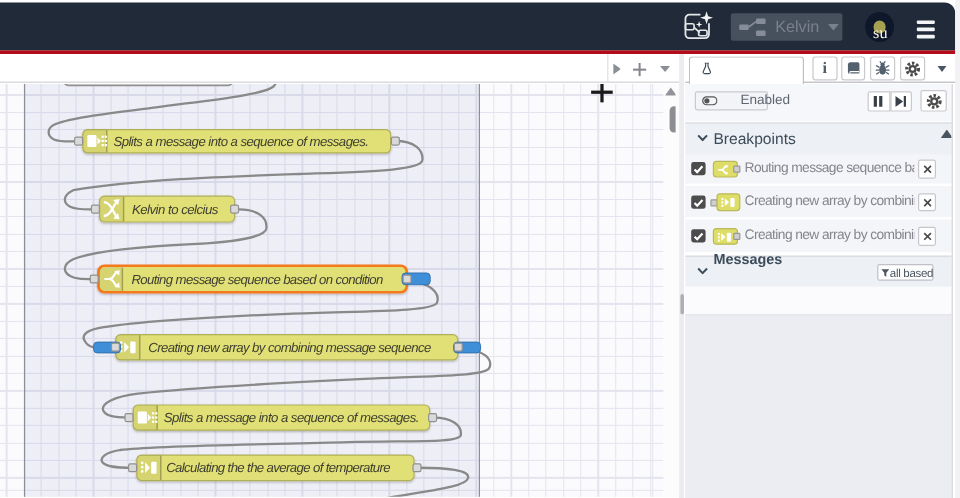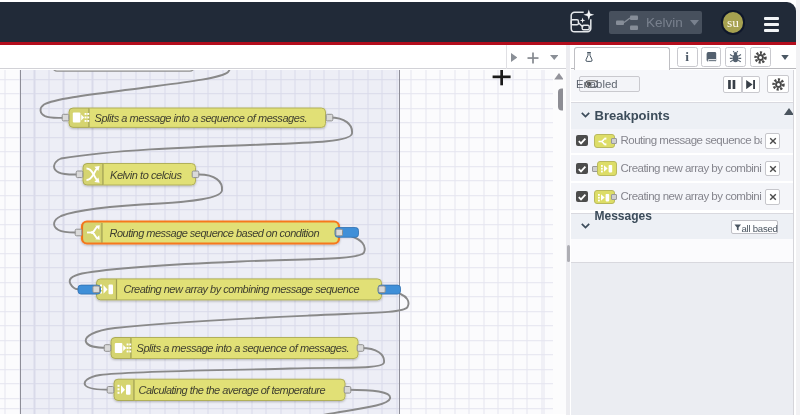--- a/index.html
+++ b/index.html
@@ -25,21 +25,21 @@
   <rect x="1" y="6.5" width="8" height="4.5" rx="1" fill="#868d98"></rect>
   <rect x="15" y="1.5" width="8" height="4.5" rx="1" fill="#868d98"></rect>
   <rect x="15" y="11.5" width="8" height="4.5" rx="1" fill="#868d98"></rect>
   <path d="M9 8.5 L15 4" stroke="#868d98" stroke-width="1.4"></path>
 </svg>
 <div class="abs" style="left:646px;top:15px;color:#79818e;font-size:13.5px;">Kelvin</div>
 <svg class="abs" style="left:690px;top:20px;" width="9" height="5.5" viewBox="0 0 9 5.5">
     <polygon points="0,0 9,0 4.5,5.5" fill="#79818e"></polygon>
   </svg>
 
-<div class="abs" style="left:720.6px;top:10.4px;width:24.8px;height:24.8px;box-sizing:border-box;border-radius:50%;background:#a6a150;border:2px solid #0f172a;color:#fdf8ee;font-family:'Liberation Serif',serif;font-size:13.5px;text-align:center;line-height:21px;">su</div>
+<div class="abs" style="left:720.6px;top:10.4px;width:24.8px;height:24.8px;box-sizing:border-box;border-radius:50%;background:#a6a150;border:7px solid #0f172a;color:#fdf8ee;font-family:'Liberation Serif',serif;font-size:13.5px;text-align:center;line-height:21px;">su</div>
 
 <div class="abs" style="left:763.5px;top:17px;width:15.6px;height:3.3px;background:#f2f4f6;border-radius:1px;"></div>
 <div class="abs" style="left:763.5px;top:23px;width:15.6px;height:3.3px;background:#f2f4f6;border-radius:1px;"></div>
 <div class="abs" style="left:763.5px;top:29px;width:15.6px;height:3.3px;background:#f2f4f6;border-radius:1px;"></div>
 
 <div class="abs" style="left:0;top:42.4px;width:796px;height:2.2px;background:#b30d1c;"></div>
 
 <div class="abs" style="left:0;top:44.6px;width:566px;height:24.9px;background:#fff;border-bottom:1px solid #d2d2d7;box-sizing:border-box;"></div>
 <div class="abs" style="left:506px;top:44.6px;width:1px;height:24.9px;background:#e0e0e4;"></div>
 <svg class="abs" style="left:510.5px;top:52.5px;" width="6.5" height="9" viewBox="0 0 6.5 9">
@@ -232,21 +232,21 @@
 <svg class="abs" style="left:780.8px;top:55.3px;" width="8" height="5" viewBox="0 0 9 6">
     <polygon points="0,0 9,0 4.5,6" fill="#4a5763"></polygon>
   </svg>
 
 <div class="abs" style="left:570.5px;top:69.6px;width:229.5px;height:31.9px;background:#f6f7fa;"></div>
 <div class="abs" style="left:579px;top:76.2px;width:61px;height:16px;background:#f3f4f8;border:1px solid #c9c9ce;border-radius:2px;box-sizing:border-box;"></div>
 <svg class="abs" style="left:584.5px;top:80px;" width="13" height="8" viewBox="0 0 15 9">
   <rect x="0.7" y="0.7" width="13.6" height="7.6" rx="3.8" fill="none" stroke="#555" stroke-width="1.2"></rect>
   <circle cx="4.7" cy="4.5" r="2.5" fill="#555"></circle>
 </svg>
-<div class="abs" style="left:576px;top:78px;font-size:11.3px;color:#5f6670;">Enabled</div>
+<div class="abs" style="left:617px;top:78px;font-size:11.3px;color:#5f6670;">Enabled</div>
 <div class="abs" style="left:723px;top:76.1px;width:18.6px;height:16.5px;background:#fff;border:1px solid #c9c9ce;border-radius:2px 0 0 2px;box-sizing:border-box;"></div>
 <svg class="abs" style="left:727.2px;top:79.6px;" width="9.6" height="9.2" viewBox="0 0 9 10">
     <rect x="0.5" y="0" width="2.9" height="10" fill="#383f47"></rect>
     <rect x="5.4" y="0" width="2.9" height="10" fill="#383f47"></rect>
   </svg>
 <div class="abs" style="left:741.6px;top:76.1px;width:18.6px;height:16.5px;background:#fff;border:1px solid #c9c9ce;border-radius:0 2px 2px 0;box-sizing:border-box;"></div>
 <svg class="abs" style="left:746px;top:79.6px;" width="9.5" height="9.2" viewBox="0 0 10 10">
     <polygon points="0,0 7,5 0,10" fill="#383f47"></polygon>
     <rect x="7.6" y="0" width="2" height="10" fill="#383f47"></rect>
   </svg>
@@ -254,21 +254,21 @@
 <svg class="abs" style="left:771.7px;top:77.5px;" width="13" height="13" viewBox="0 0 13 13">
   <circle cx="6.5" cy="6.5" r="4.9" fill="none" stroke="#4a4a4a" stroke-width="2.6" stroke-dasharray="2.1 1.55"></circle>
   <circle cx="6.5" cy="6.5" r="3.4" fill="#4a4a4a"></circle>
   <circle cx="6.5" cy="6.5" r="1.5" fill="#fff"></circle>
 </svg>
 
 <div class="abs" style="left:570.5px;top:101.5px;width:229.5px;height:27px;background:#edf0f5;border-top:1px solid #d9d9df;box-sizing:border-box;"></div>
 <svg class="abs" style="left:580.5px;top:112px;" width="9" height="6" viewBox="0 0 9 6">
     <polyline points="0.8,0.8 4.5,4.6 8.2,0.8" fill="none" stroke="#3c4c5a" stroke-width="1.7"></polyline>
   </svg>
-<div class="abs" style="left:594.5px;top:108px;font-size:13px;font-weight:bold;color:#3c4c5a;">Breakpoints</div>
+<div class="abs" style="left:594.5px;top:108px;font-size:13px;font-weight:normal;color:#3c4c5a;">Breakpoints</div>
 <svg class="abs" style="left:783.5px;top:107.5px;" width="10" height="7" viewBox="0 0 10 7">
     <polygon points="5,0 10,7 0,7" fill="#4a545e"></polygon>
   </svg>
 
 <div class="abs" style="left:570.5px;top:128.5px;width:229.5px;height:84px;background:#f4f5f9;"></div>
 <div class="abs" style="left:570.5px;top:153.2px;width:229.5px;height:2px;background:#fff;"></div>
 <div class="abs" style="left:570.5px;top:181px;width:229.5px;height:2px;background:#fff;"></div>
 <div class="abs" style="left:570.5px;top:209.5px;width:229.5px;height:3px;background:#fff;"></div>
 
 <div class="abs" style="left:576px;top:134.8px;width:11.5px;height:11.5px;background:#4c4c4c;border-radius:2px;"></div>

